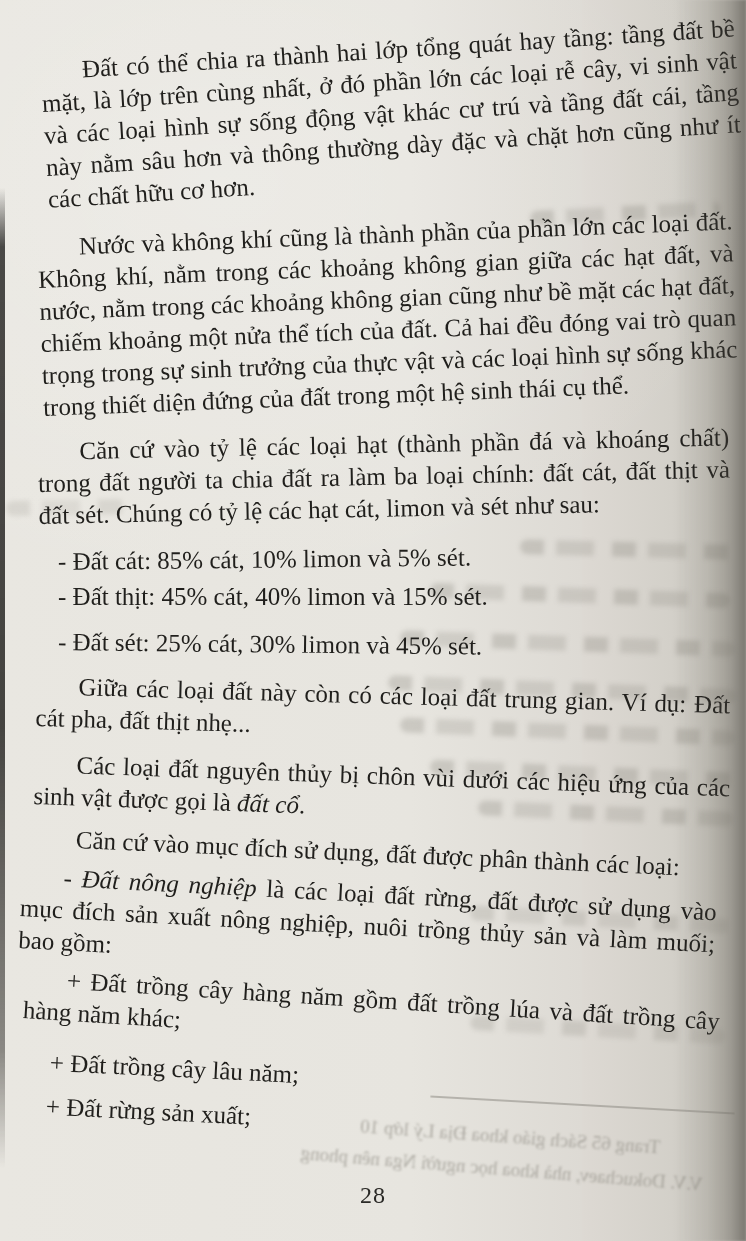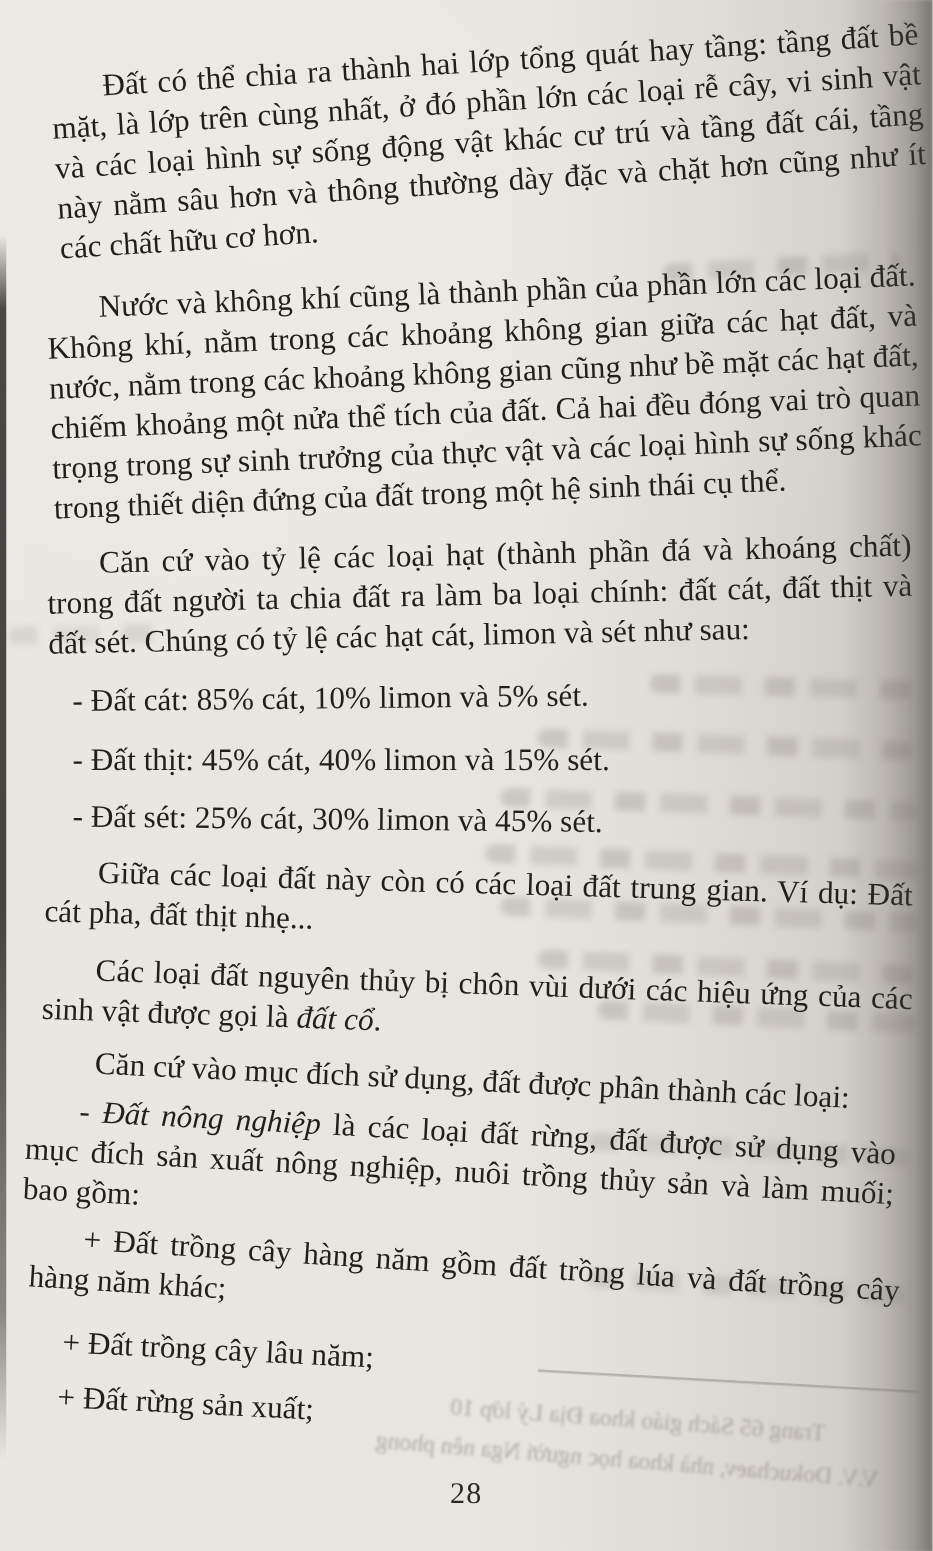--- a/index.html
+++ b/index.html
@@ -33,21 +33,21 @@
     text-align:justify;text-indent:42px;margin:0;
     transform-origin:0 50%;
   }
   .single{text-align:left;}
   .it{font-style:italic;}
   
   .r1{transform:rotate(-3.6deg);margin-left:10px;margin-right:-10px;}
   .r2{transform:rotate(-2.2deg);margin-top:16px;margin-left:6px;margin-right:-6px;}
   .r3{transform:rotate(-1.2deg);margin-top:12px;margin-left:4px;}
   .ri1{transform:rotate(-0.6deg);margin-top:14px;margin-left:8px;text-indent:16px;}
-  .ri2{transform:rotate(0deg);margin-top:15px;margin-left:8px;text-indent:16px;}
+  .ri2{transform:rotate(0deg);margin-top:3px;margin-left:8px;text-indent:16px;}
   .ri3{transform:rotate(0.6deg);margin-top:13px;margin-left:8px;text-indent:16px;}
   .r4{transform:rotate(1.6deg);margin-top:12px;margin-left:2px;}
   .r5{transform:rotate(2.0deg);margin-top:14px;}
   .r6{transform:rotate(2.6deg);margin-top:10px;}
   .r7{transform:rotate(3.0deg);margin-top:6px;margin-left:-14px;margin-right:14px;}
   .r8{transform:rotate(3.6deg);margin-top:6px;margin-left:-10px;margin-right:10px;}
   .r9{transform:rotate(2.8deg);margin-top:20px;text-indent:16px;}
   .r10{transform:rotate(2.8deg);margin-top:12px;text-indent:12px;}
   .pagenum{
     position:absolute;left:0;right:0;top:1182px;text-align:center;

